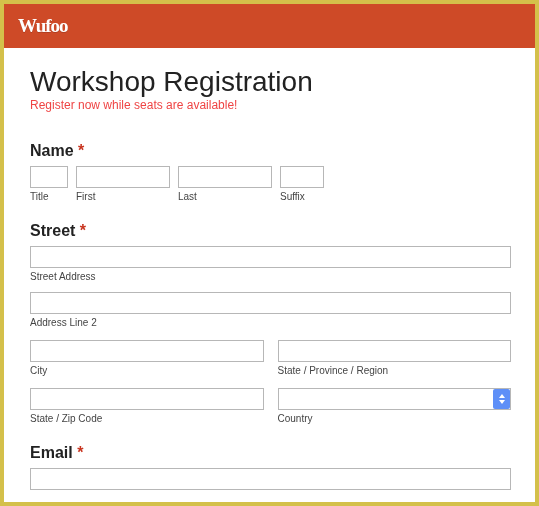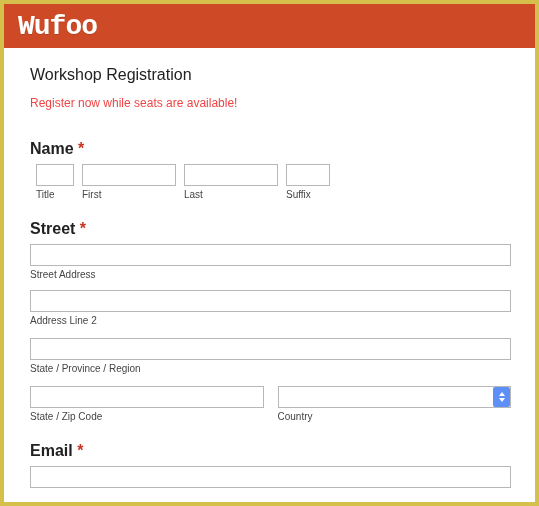--- a/index.html
+++ b/index.html
@@ -15,35 +15,35 @@
     overflow: hidden;
   }
   .header-bar {
     background: #ce4a27;
     height: 44px;
     display: flex;
     align-items: center;
     padding-left: 14px;
   }
   .logo {
-    font-family: Liberation Mono, monospace;
-    font-size: 28px;
+    font-family: Liberation Serif, serif;
+    font-size: 19px;
     font-weight: bold;
     color: #fff;
     letter-spacing: -1px;
     text-shadow: 0 1px 0 rgba(0,0,0,0.15);
   }
   .content {
     padding: 18px 24px 0 26px;
   }
   .form-title {
-    font-size: 16px;
+    font-size: 28px;
     font-weight: 400;
     color: #222;
-    margin-bottom: 12px;
+    margin-bottom: 0;
   }
   .form-desc {
     font-size: 12px;
     color: #ef4444;
     margin-bottom: 30px;
   }
   .field-label {
     font-size: 16px;
     font-weight: bold;
     color: #222;
@@ -69,21 +69,21 @@
     width: 100%;
   }
   select {
     border: 1px solid #b7b7b7;
     background: #fff;
     font-size: 12px;
     height: 22px;
     width: 100%;
     padding-left: 2px;
   }
-  .name-title { width: 38px; margin-left: 6px; }
+  .name-title { width: 38px; }
   .name-first { width: 94px; }
   .name-last  { width: 94px; }
   .name-suffix{ width: 44px; }
   .group { margin-bottom: 20px; }
   .row2 {
     display: flex;
     gap: 14px;
     margin-top: 12px;
   }
   .col { flex: 1 1 0; }
@@ -162,20 +162,24 @@
         <input type="text" class="full" value="" style="">
         <div class="sublabel sub">Street Address</div>
       </div>
 
       <div class="addr-full-row">
         <input type="text" class="full" value="" style="">
         <div class="sublabel sub">Address Line 2</div>
       </div>
 
       <div class="row2">
+        <div class="col">
+          <input type="text" value="" style="">
+          <div class="sublabel">City</div>
+        </div>
         <div class="col">
           <input type="text" value="" style="">
           <div class="sublabel">State / Province / Region</div>
         </div>
       </div>
 
       <div class="row2">
         <div class="col">
           <input type="text" value="" style="">
           <div class="sublabel">State / Zip Code</div>

